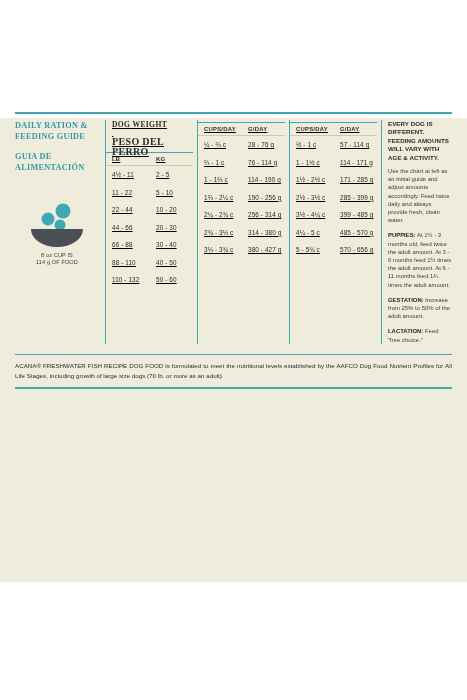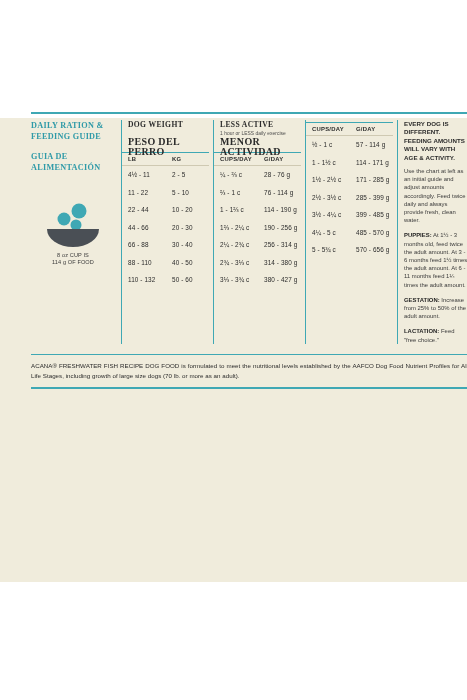--- a/index.html
+++ b/index.html
@@ -22,21 +22,21 @@
   .panel {
     position: absolute;
     left: 0;
     top: 118px;
     width: 467px;
     height: 464px;
     background: #f0ecdc;
   }
   .sheet {
     position: absolute;
-    left: 31px;
+    left: 15px;
     top: 112px;
     width: 437px;
     box-sizing: border-box;
   }
 
   
   .top-rule {
     height: 2px;
     background: #3fa8b4;
     width: 437px;
@@ -90,20 +90,21 @@
   
   .table-col {
     flex: 1 1 auto;
     display: flex;
   }
   .grp {
     box-sizing: border-box;
     border-left: 1.5px solid #3fa8b4;
     padding-left: 6px;
     padding-right: 4px;
+    text-decoration: underline;
   }
   .grp-weight { width: 92px; flex: 0 0 92px; }
   .grp-less   { width: 92px; flex: 0 0 92px; }
   .grp-active { width: 92px; flex: 0 0 92px; }
 
   .grp-head {
     height: 30px;
   }
   .gh-main {
     font-family: "Liberation Serif", serif;
@@ -290,25 +291,20 @@
               <div class="cell w-a">88 - 110</div>
               <div class="cell w-b">40 - 50</div>
             </div>
           <div class="row">
               <div class="cell w-a">110 - 132</div>
               <div class="cell w-b">50 - 60</div>
             </div>
         </div>
 
         <div class="grp grp-less">
-          <div class="grp-head">
-            <div class="gh-main">LESS ACTIVE</div>
-            <div class="gh-sub">1 hour or LESS daily exercise</div>
-            <div class="gh-main2">MENOR ACTIVIDAD</div>
-          </div>
           <div class="sub-rule"></div>
           <div class="col-heads">
             <div class="ch la-a">CUPS/DAY</div>
             <div class="ch la-b">G/DAY</div>
           </div>
           <div class="unit-rule"></div>
 
           <div class="row">
               <div class="cell la-a">¼ - ⅔ c</div>
               <div class="cell la-b">28 - 76 g</div>

